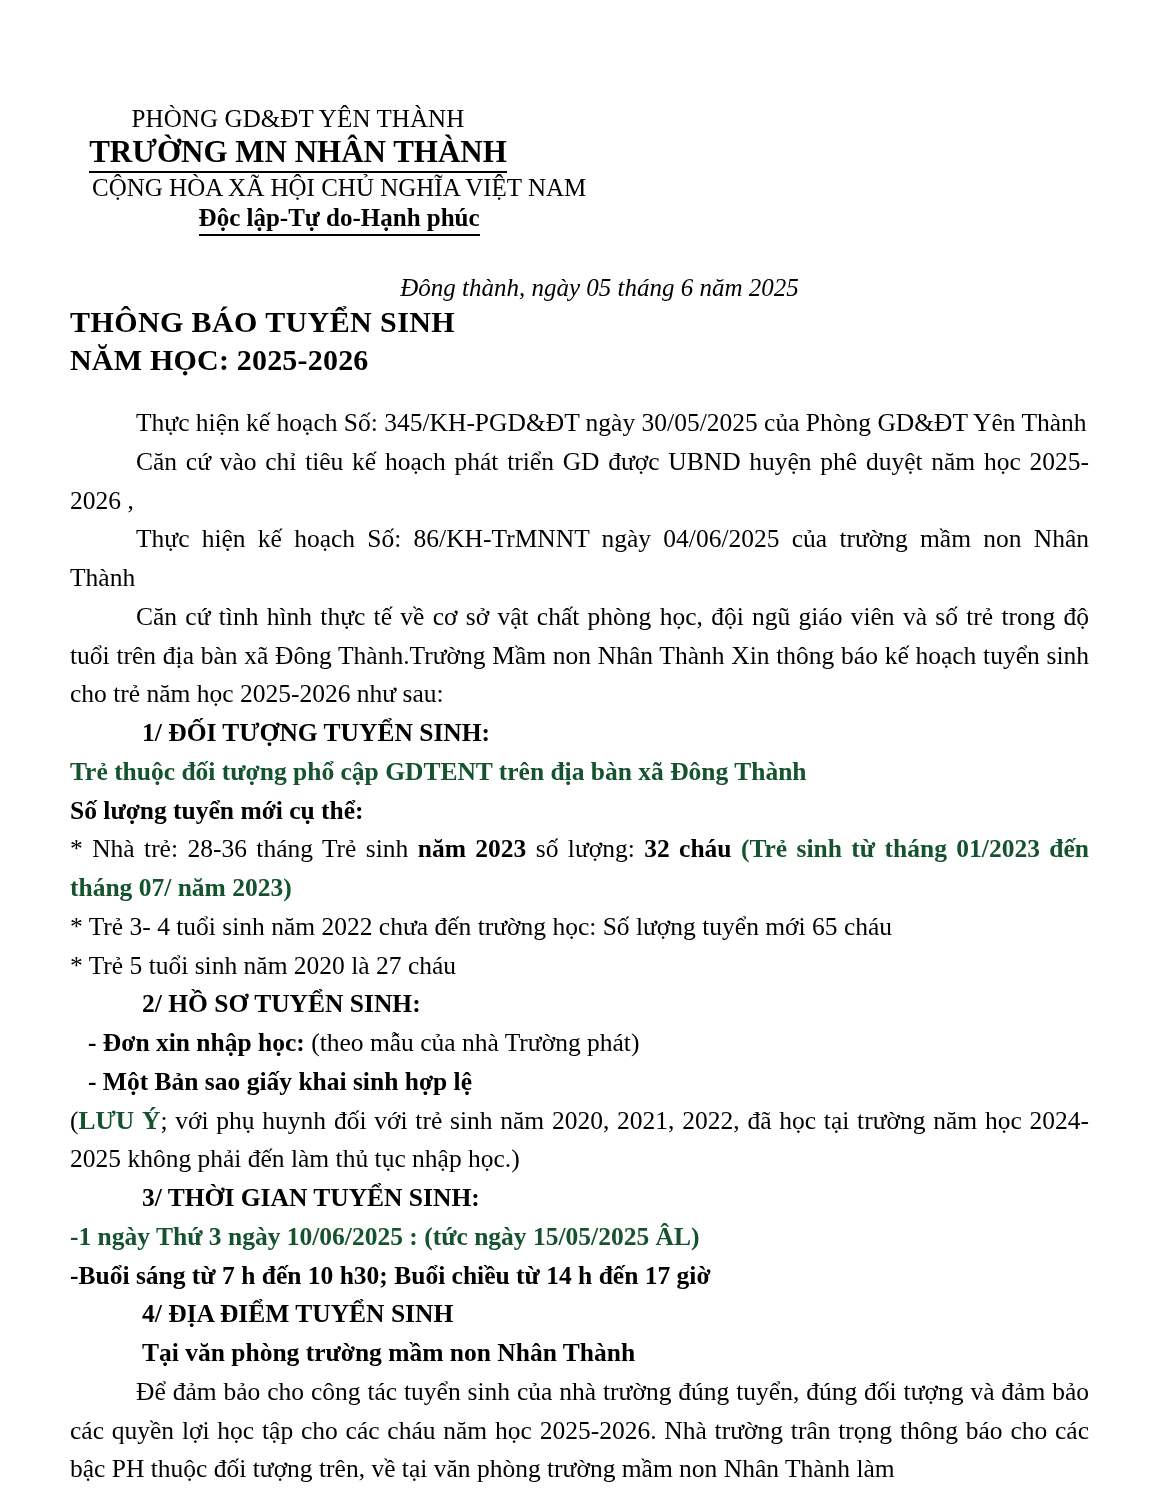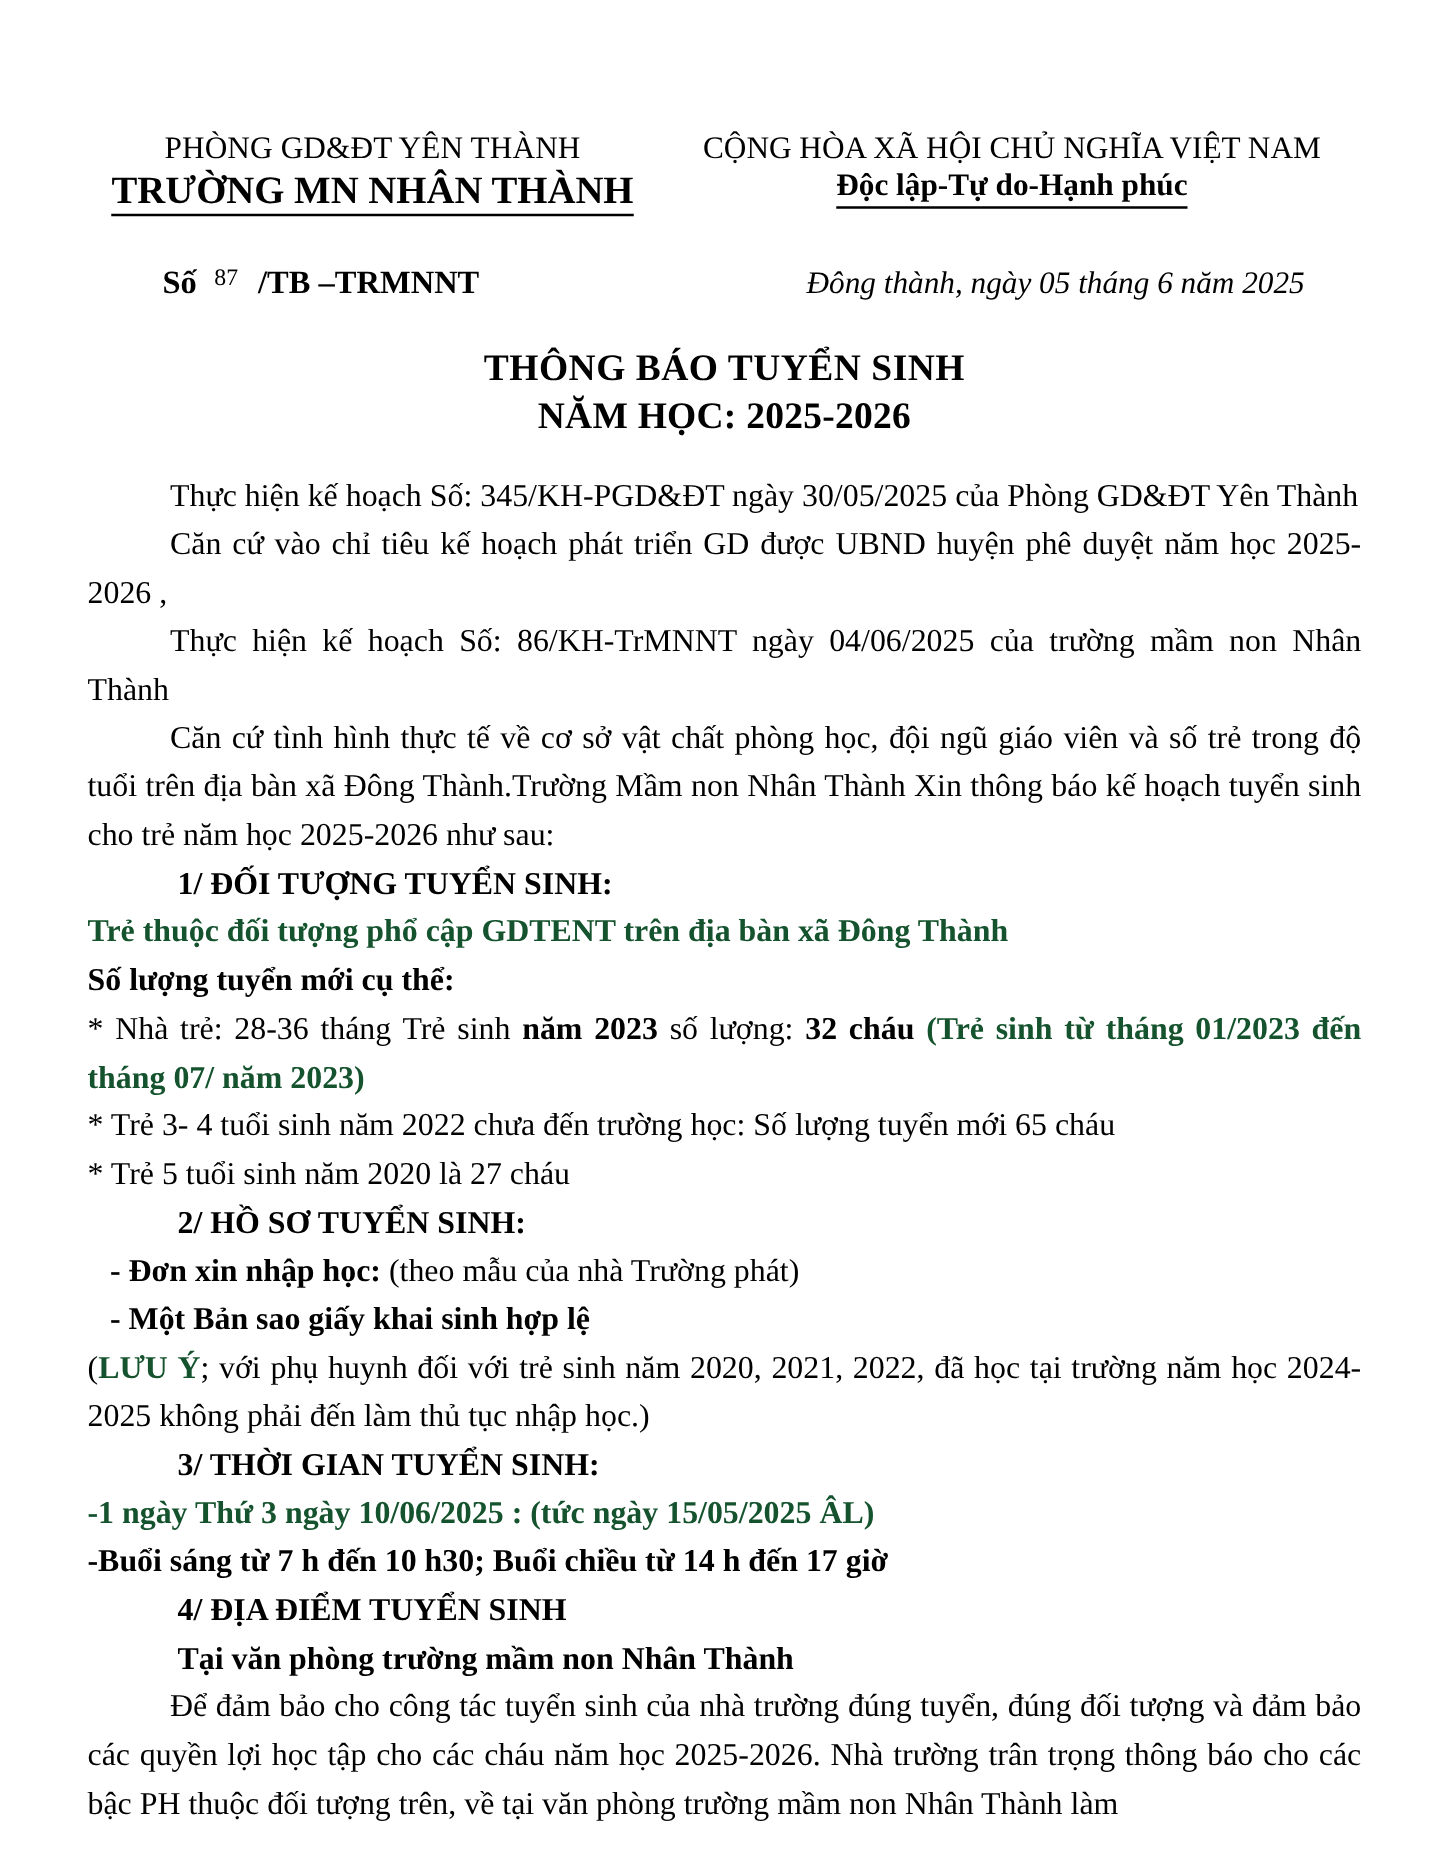--- a/index.html
+++ b/index.html
@@ -22,20 +22,21 @@
     box-sizing: border-box;
     padding: 104px 70px 0 70px;
     background: #ffffff;
     overflow: hidden;
   }
 
   
   .doc-header {
     display: flex;
     align-items: flex-start;
+    flex-direction: column;
   }
   .header-left {
     width: 420px;
     text-align: center;
     padding-left: 18px;
   }
   .header-right {
     flex: 1;
     text-align: center;
     padding-left: 22px;
@@ -101,22 +102,20 @@
     flex: 1;
     text-align: center;
     padding-left: 40px;
     font-size: 25px;
     font-style: italic;
     white-space: nowrap;
   }
 
   
   .doc-title {
-    margin-top: 34px;
-    text-align: center;
   }
   .title-main {
     font-size: 30px;
     font-weight: bold;
     line-height: 1.3;
     letter-spacing: 0.4px;
   }
   .title-sub {
     font-size: 30px;
     font-weight: bold;
@@ -172,23 +171,20 @@
       <div class="hdr-line-1">PHÒNG GD&amp;ĐT YÊN THÀNH</div>
       <div class="hdr-line-2">TRƯỜNG MN  NHÂN THÀNH</div>
     </div>
     <div class="header-right">
       <div class="hdr-right-1">CỘNG HÒA XÃ HỘI CHỦ NGHĨA VIỆT NAM</div>
       <div class="hdr-right-2">Độc lập-Tự do-Hạnh phúc</div>
     </div>
   </div>
 
   <div class="numdate-row">
-    <div class="num-block">
-      <span class="num-label">Số</span><span class="num-value">87</span><span class="num-suffix">/TB –TRMNNT</span>
-    </div>
     <div class="date-block">Đông  thành, ngày 05 tháng 6 năm 2025</div>
   </div>
 
   <div class="doc-title">
     <div class="title-main">THÔNG BÁO TUYỂN SINH</div>
     <div class="title-sub">NĂM HỌC: 2025-2026</div>
   </div>
 
   <div class="body-text">
 

